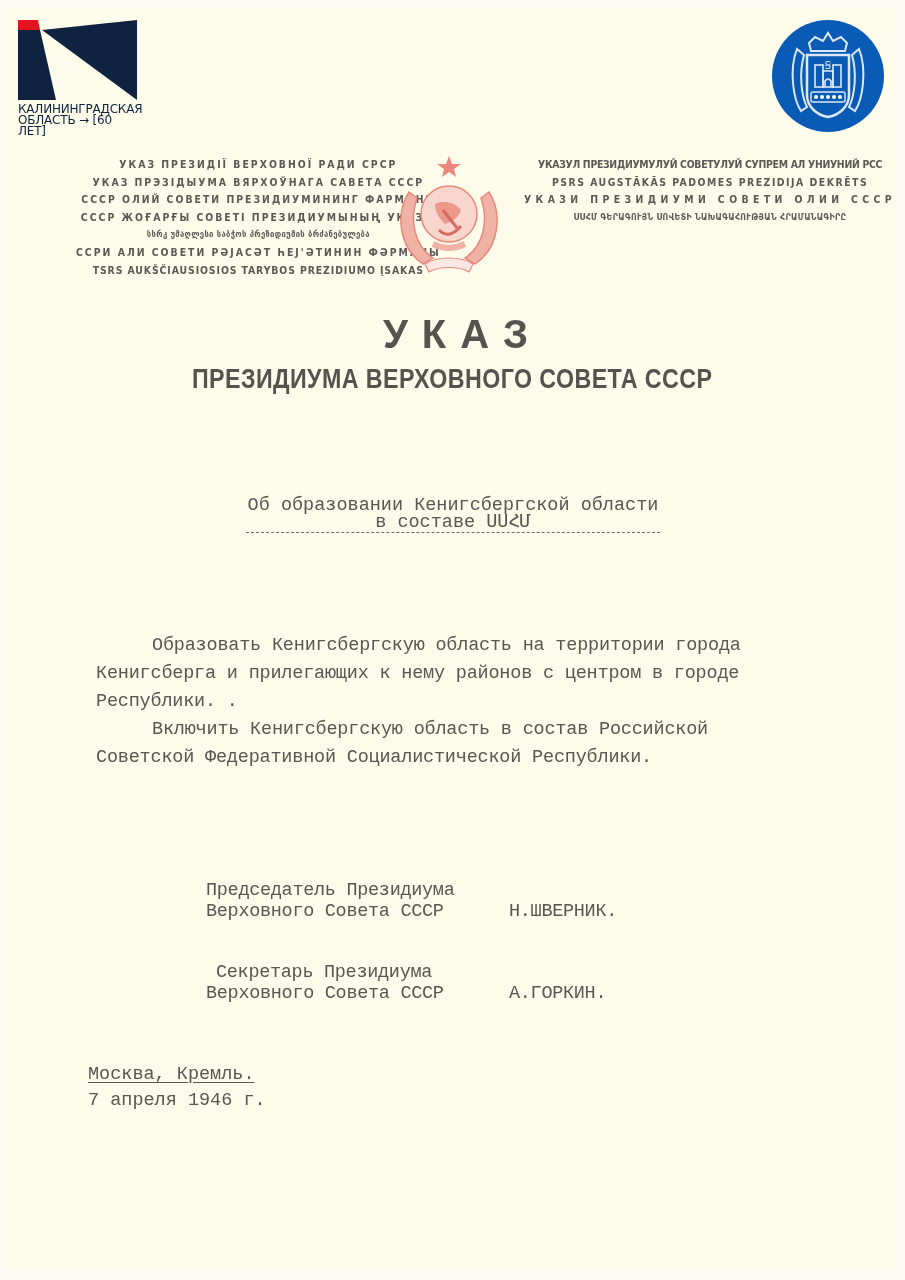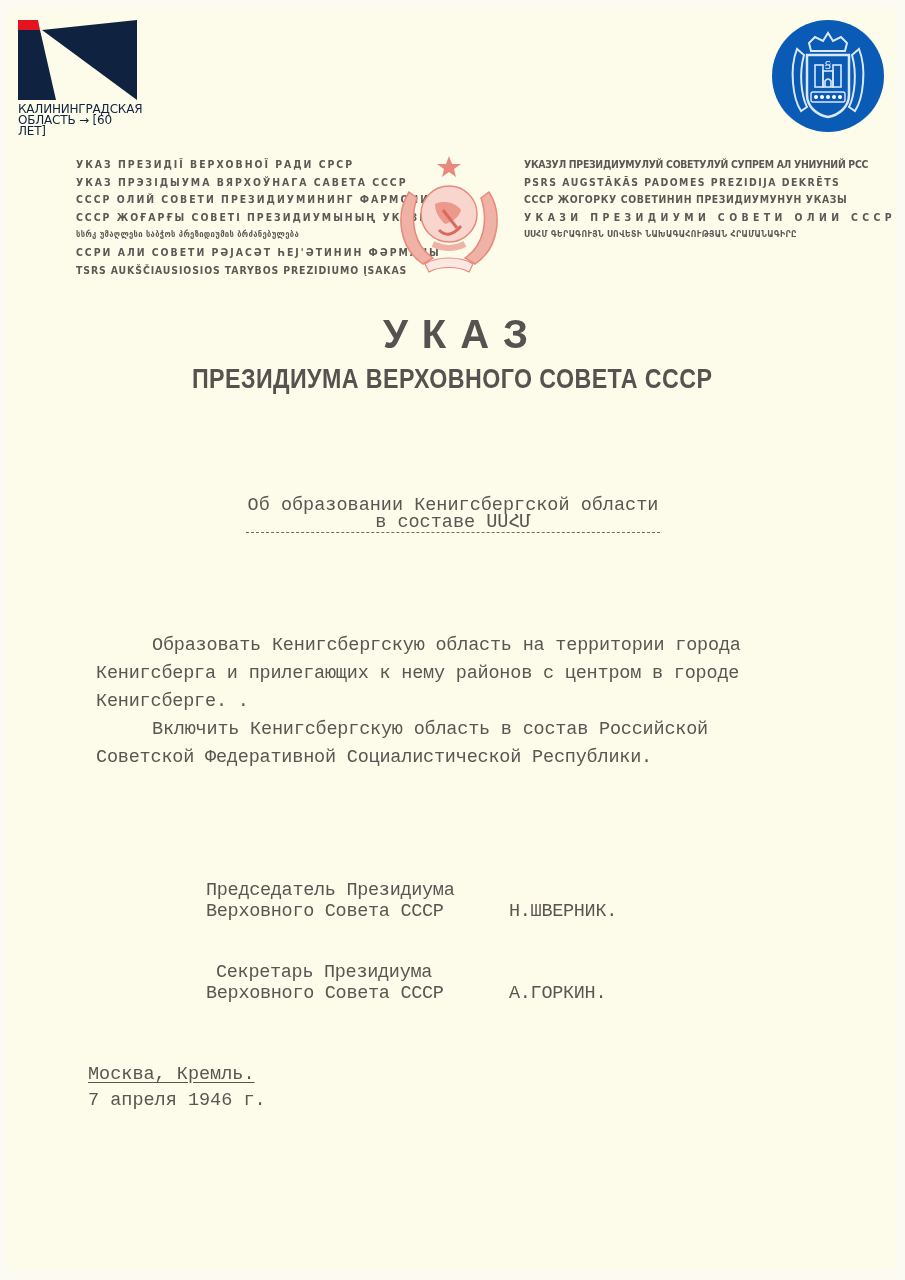--- a/index.html
+++ b/index.html
@@ -22,20 +22,21 @@
     }
     .region-emblem {
       position: absolute; left: 771px; top: 19px; width: 114px; height: 114px;
     }
     .header-col {
       position: absolute; top: 156px;
       font-family: "DejaVu Sans Condensed", "DejaVu Sans", sans-serif;
       font-weight: bold; font-size: 10.4px; line-height: 17.6px;
       color: #5b5856; white-space: nowrap;
       transform-origin: left top;
+      text-align: center;
     }
     .header-col.left { left: 76px; letter-spacing: 2.0px; }
     .header-col.right { left: 524px; letter-spacing: 0.9px; }
     .header-col .line { display: block; }
     .ussr-emblem { position: absolute; left: 389px; top: 152px; width: 120px; height: 126px; }
     .title-main {
       position: absolute; top: 312px; left: 0; width: 905px; text-align: center;
       font-family: "Liberation Sans", sans-serif; font-weight: bold;
       font-size: 40px; letter-spacing: 14px; color: #55524f;
       padding-left: 10px;
@@ -127,38 +128,37 @@
   <path d="M46 52 C54 48 66 50 72 58 C70 66 62 70 56 72 C50 66 46 60 46 52 Z" fill="#e8897c" opacity="0.8"></path>
   <path d="M50 78 Q60 88 72 74" fill="none" stroke="#d96b5c" stroke-width="3"></path>
   <path d="M54 58 L68 76" stroke="#d96b5c" stroke-width="3"></path>
   <path d="M44 92 Q60 100 76 92" fill="none" stroke="#f1b2a6" stroke-width="6"></path>
   <path d="M36 112 C48 104 72 104 84 112 L80 120 C70 114 50 114 40 120 Z" fill="#fce8e3" stroke="#e8897c" stroke-width="1.2"></path>
 </svg>
 
 <div class="header-col right">
   <span class="line" style="letter-spacing:-0.3px;">УКАЗУЛ ПРЕЗИДИУМУЛУЙ СОВЕТУЛУЙ СУПРЕМ АЛ УНИУНИЙ РСС</span>
   <span class="line" style="letter-spacing:1.5px;">PSRS AUGSTĀKĀS PADOMES PREZIDIJA DEKRĒTS</span>
-  <span class="line" style="letter-spacing:0.6px;">СССР ЖОГОРКУ СОВЕТИНИН ПРЕЗИДИУМУНУН УКАЗЫ</span>
   <span class="line" style="letter-spacing:4.4px;">УКАЗИ ПРЕЗИДИУМИ СОВЕТИ ОЛИИ СССР</span>
   <span class="line" style="font-size:8.6px;letter-spacing:0.4px;">ՍՍՀՄ ԳԵՐԱԳՈՒՅՆ ՍՈՎԵՏԻ ՆԱԽԱԳԱՀՈՒԹՅԱՆ ՀՐԱՄԱՆԱԳԻՐԸ</span>
 </div>
 
 <div class="title-main">УКАЗ</div>
 <div class="title-sub">ПРЕЗИДИУМА ВЕРХОВНОГО СОВЕТА СССР</div>
 
 <div class="subject typewriter">
   <div>Об образовании Кенигсбергской области</div>
   <div>в составе ՍՍՀՄ</div>
   <span class="rule"></span>
 </div>
 
 <div class="body-text typewriter">
   <span class="p indent">Образовать Кенигсбергскую область на территории города</span>
   <span class="p">Кенигсберга и прилегающих к нему районов с центром в городе</span>
-  <span class="p">Кенигсберге. .</span>
+  <span class="p">Республики. .</span>
   <span class="p indent">Включить Кенигсбергскую область в состав Российской</span>
   <span class="p">Советской Федеративной Социалистической Республики.</span>
 </div>
 
 <div class="sign typewriter" style="top:880px;">
   <div>Председатель Президиума</div>
   <div>Верховного Совета СССР</div>
   <div class="name" style="top:21px;">Н.ШВЕРНИК.</div>
 </div>
 <div class="sign typewriter" style="top:962px;">

